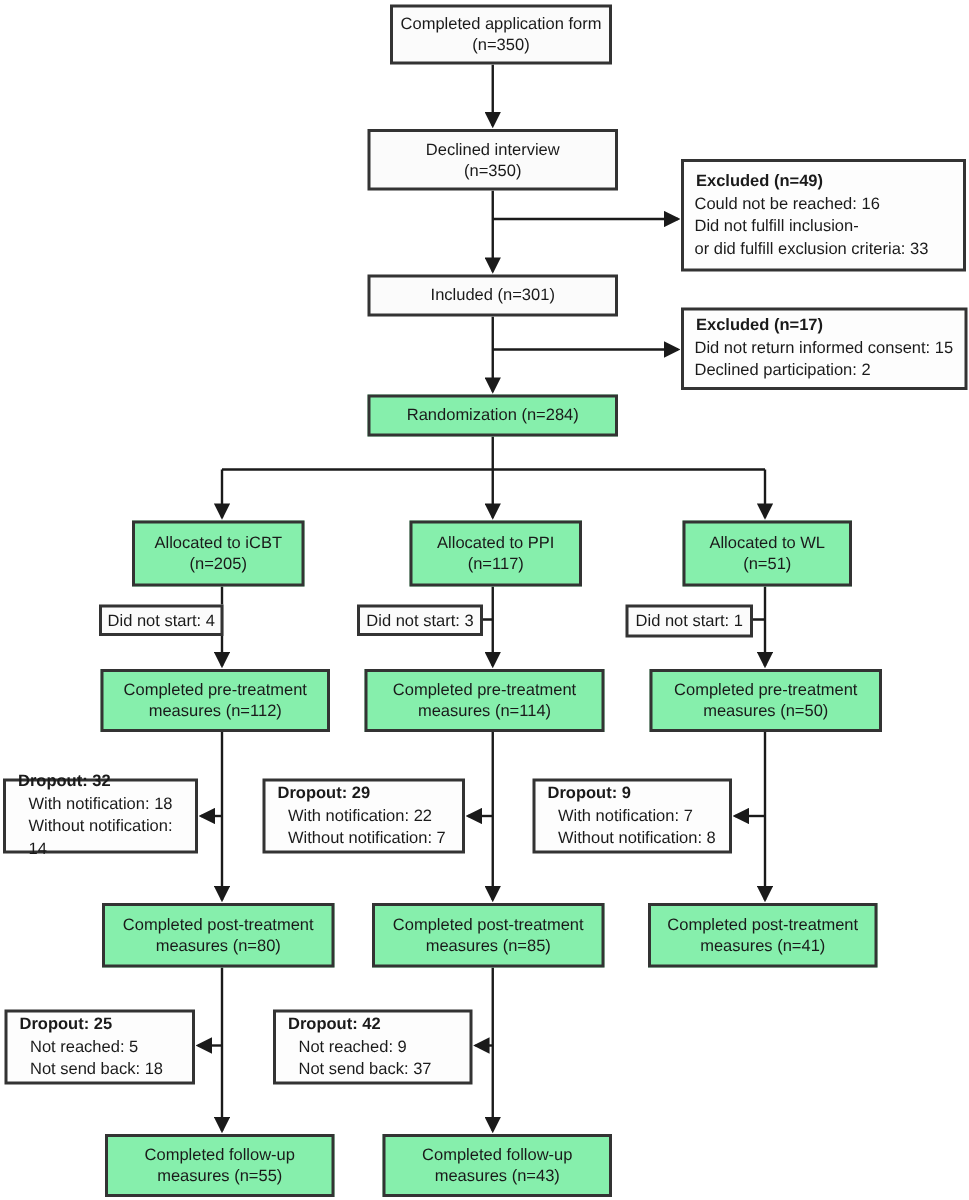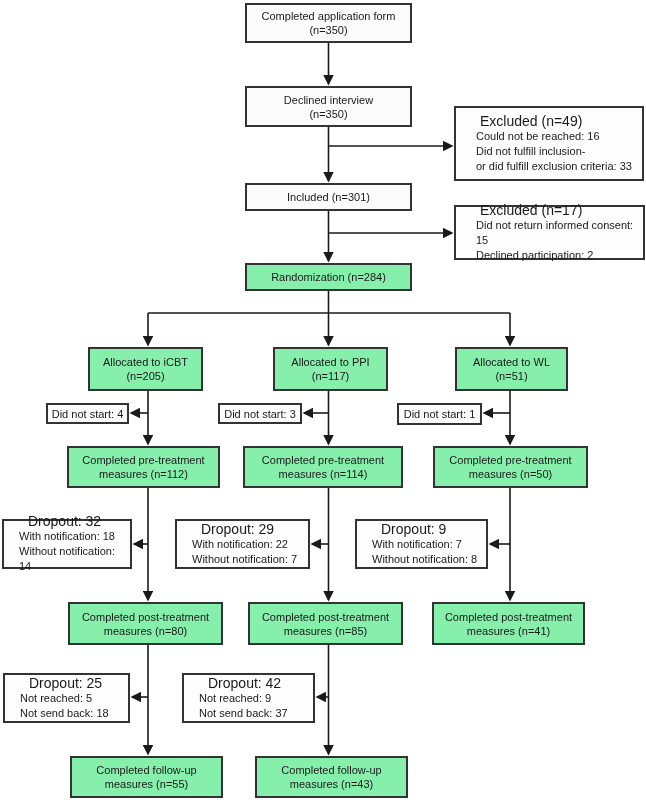--- a/index.html
+++ b/index.html
@@ -10,24 +10,24 @@
   #wires{position:absolute;left:0;top:0;width:646px;height:800px;}
   .box{
     position:absolute;box-sizing:border-box;border:2px solid #333333;
     display:flex;flex-direction:column;justify-content:center;align-items:center;
     text-align:center;font-size:11px;line-height:14px;background:#fbfbfb;
   }
   .box.gray{background:#86efac;}
   .box.note{
     justify-content:center;align-items:stretch;text-align:left;background:#fdfdfd;
   }
-  .note-title{font-weight:normal;padding-left:24px;font-size:14px;line-height:15px;}
-  .note-item{padding-left:20px;font-size:11px;line-height:15px;}
+  .note-title{font-weight:bold;padding-left:8px;font-size:11px;line-height:15px;}
+  .note-item{padding-left:7px;font-size:11px;line-height:15px;}
   .note-item.indent{padding-left:15px;}
-  .small{font-size:11px;}
+  .small{font-size:11px;margin-left:20px;}
 </style>
 </head>
 <body>
 
 <div id="stage">
 
   <svg id="wires" viewBox="0 0 646 800" xmlns="http://www.w3.org/2000/svg">
     <defs>
       <marker id="ah" viewBox="0 0 10 10" refX="8.6" refY="5" markerWidth="6.8" markerHeight="6.8" orient="auto">
         <path d="M0,0 L10,5 L0,10 Z" fill="#1a1a1a"></path>
@@ -61,21 +61,21 @@
       <line x1="328.5" y1="645" x2="328.5" y2="754" marker-end="url(#ah)"></line>
       <line x1="328.5" y1="697" x2="317" y2="697" marker-end="url(#ah)"></line>
 
       <line x1="510" y1="391" x2="510" y2="444" marker-end="url(#ah)"></line>
       <line x1="510" y1="413" x2="484" y2="413" marker-end="url(#ah)"></line>
       <line x1="510" y1="488" x2="510" y2="600" marker-end="url(#ah)"></line>
       <line x1="510" y1="544" x2="490" y2="544" marker-end="url(#ah)"></line>
     </g>
   </svg>
 
-  <div class="box" style="left:245px;top:3px;width:167px;height:40px">
+  <div class="box" style="left:260px;top:3px;width:148px;height:40px">
     <div>Completed application form</div>
     <div>(n=350)</div>
   </div>
 
   <div class="box" style="left:245px;top:86px;width:167px;height:41px">
     <div>Declined interview</div>
     <div>(n=350)</div>
   </div>
 
   <div class="box note" style="left:454px;top:106px;width:190px;height:75px">

